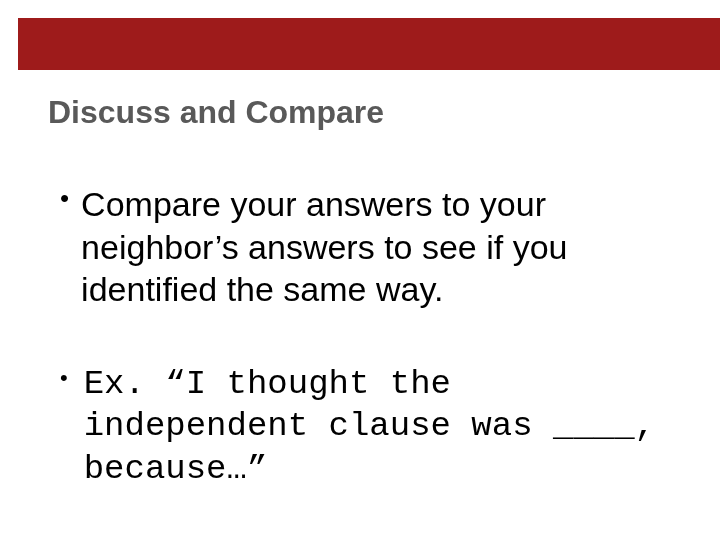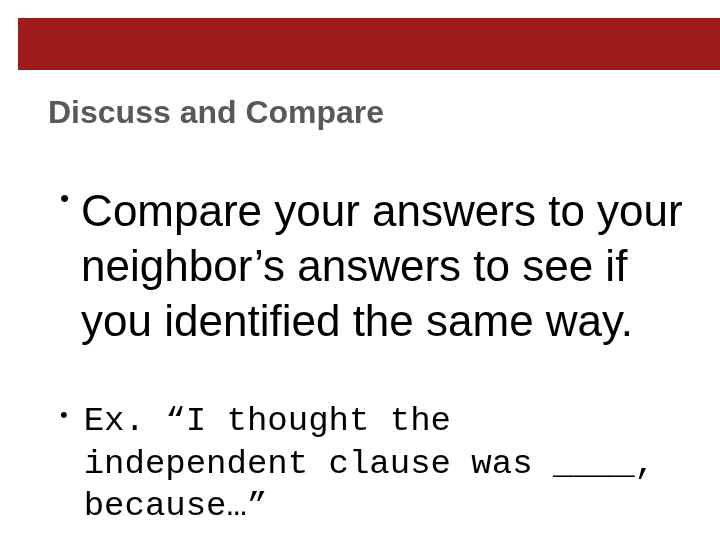--- a/index.html
+++ b/index.html
@@ -31,21 +31,21 @@
     margin-bottom: 40px;
   }
   .bullet-marker {
     font-size: 26px;
     line-height: 1.2;
     margin-right: 6px;
     margin-top: 6px;
     color: #000;
   }
   .bullet-text {
-    font-size: 44px;
+    font-size: 34px;
     line-height: 1.25;
     color: #000;
   }
   .bullet-row.second .bullet-marker {
     font-size: 22px;
     margin-right: 10px;
     margin-top: 8px;
   }
   .bullet-row.second .bullet-text {
     font-size: 34px;

